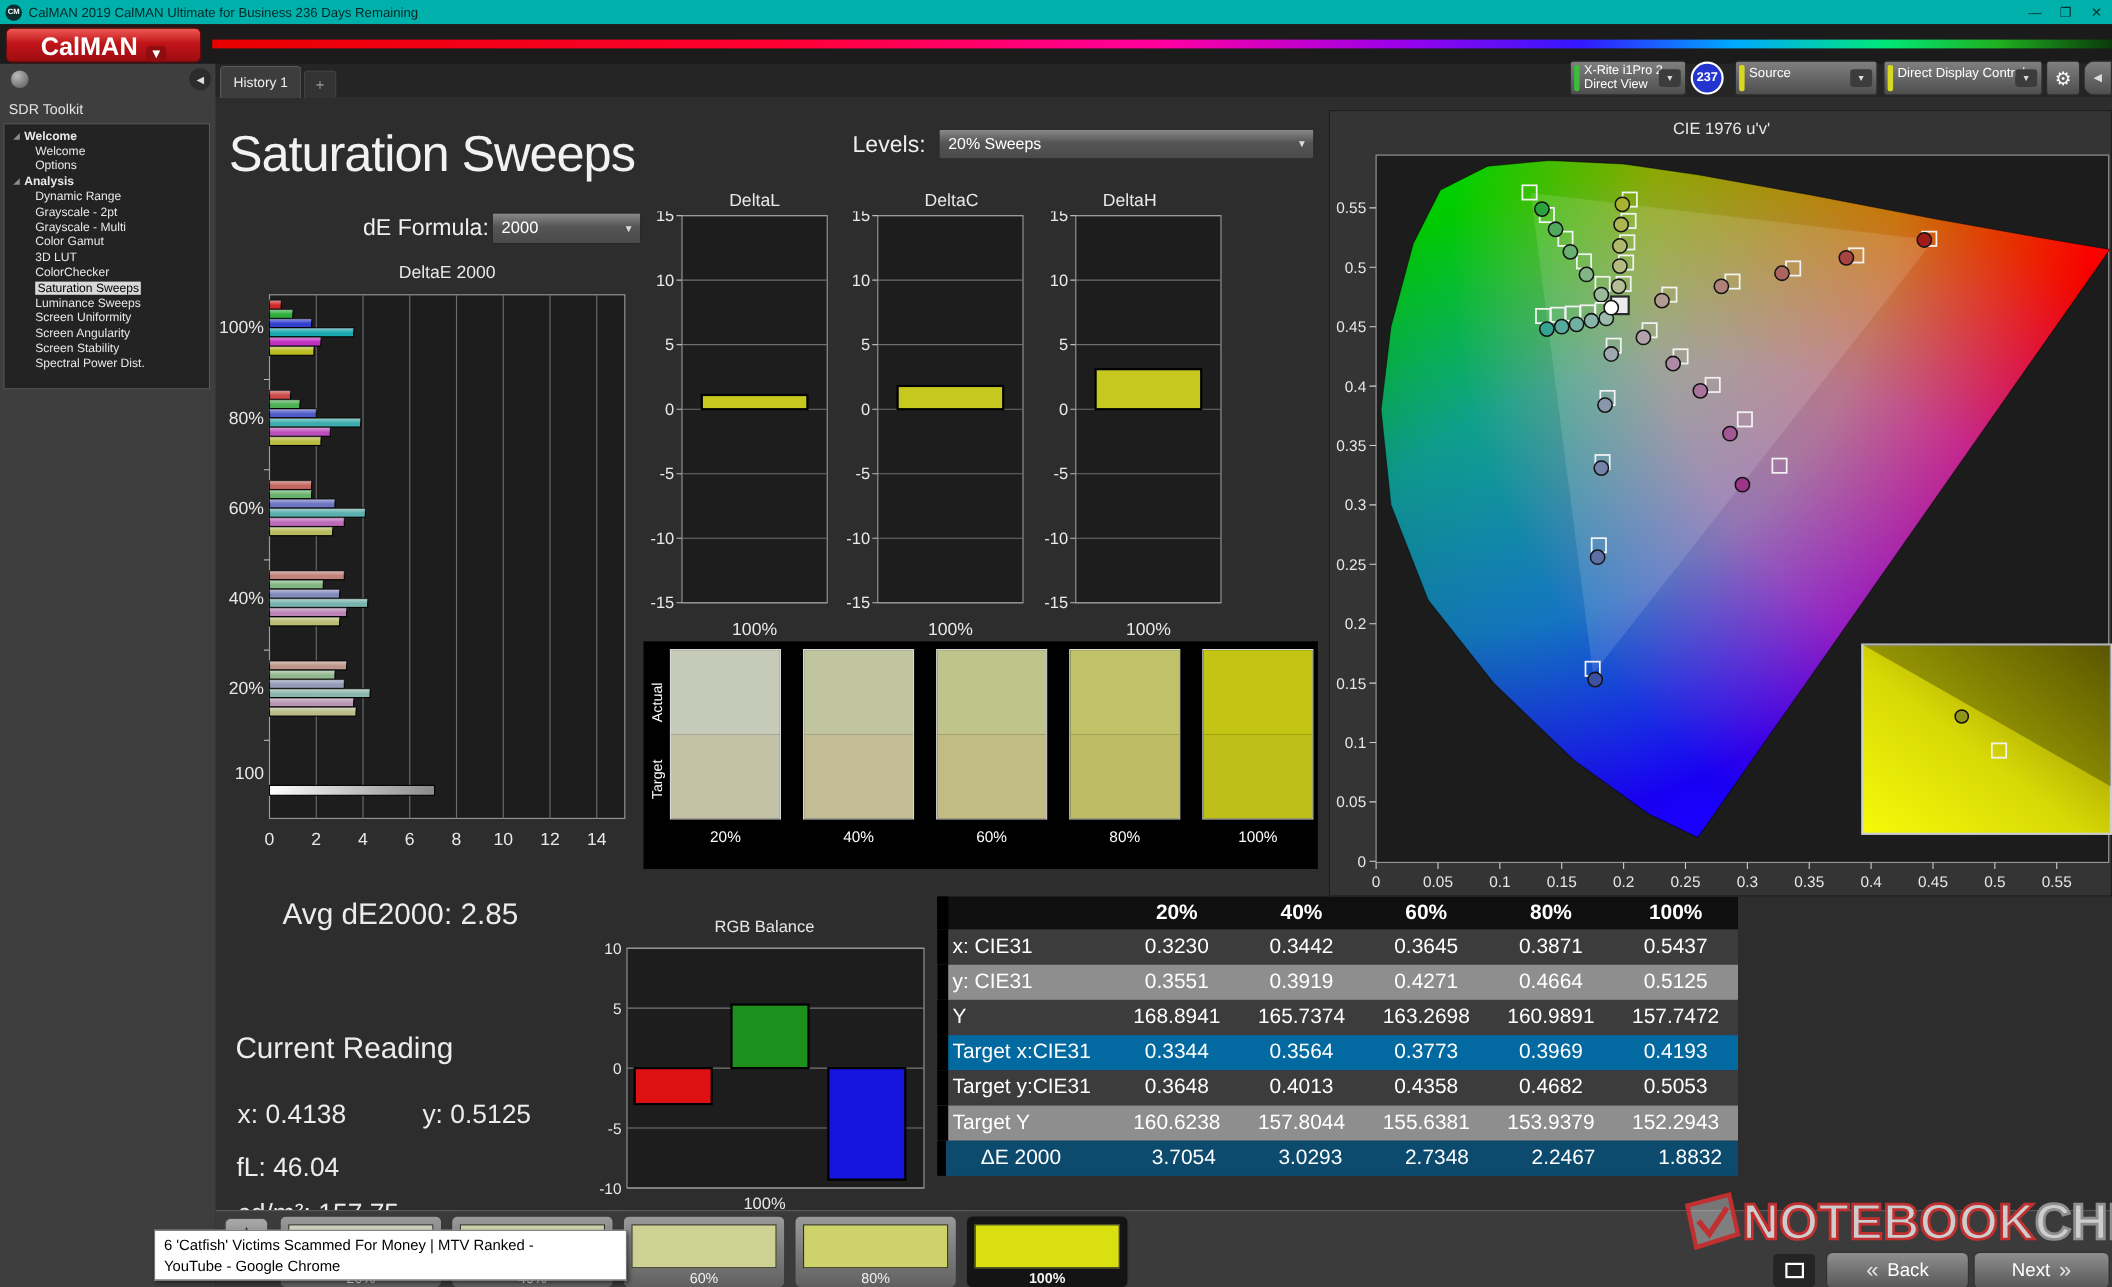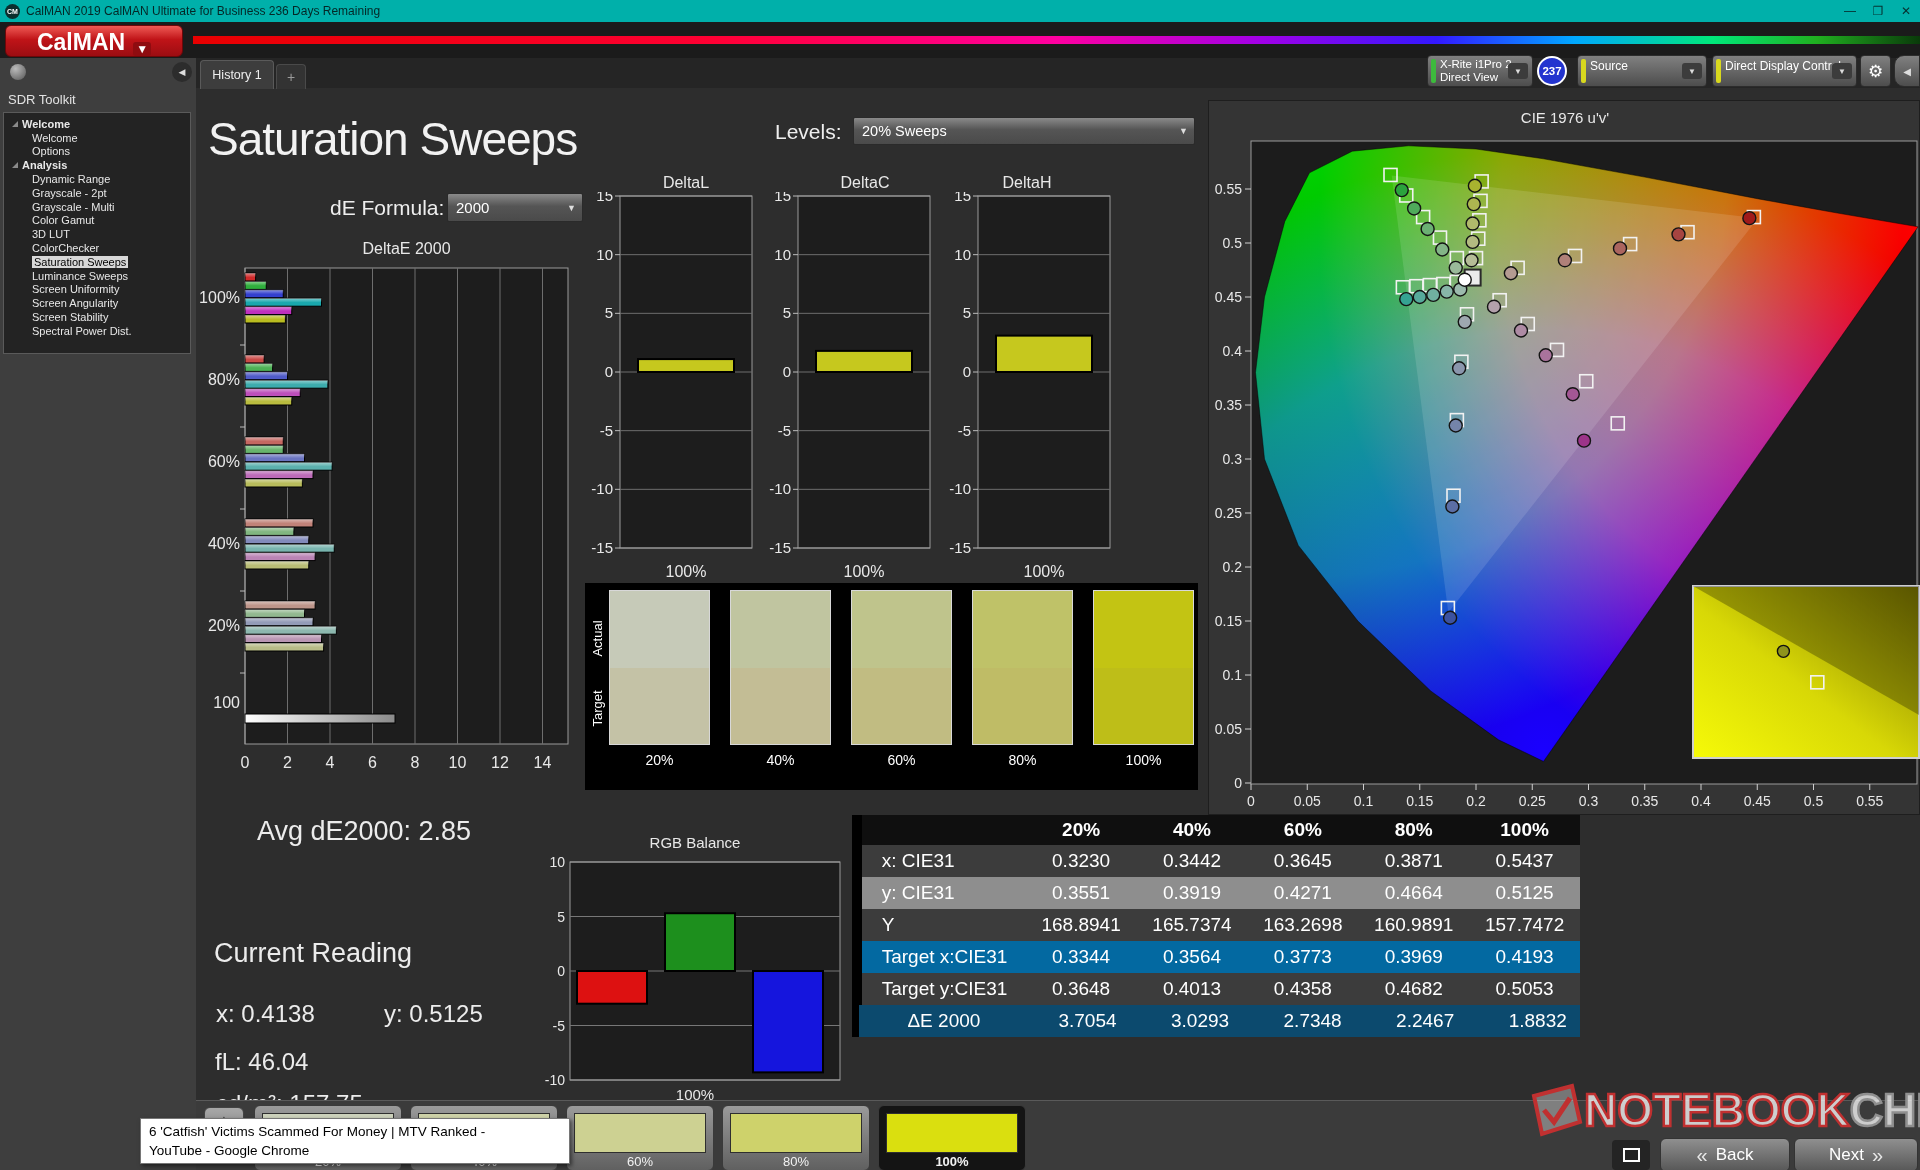--- a/index.html
+++ b/index.html
@@ -63,21 +63,21 @@
   .swpanel{position:absolute;left:585px;top:583px;width:613px;height:207px;background:#000;}
   .vlabel{position:absolute;color:#fff;font-size:13px;transform:rotate(-90deg);transform-origin:center;}
   .sw{position:absolute;top:7px;width:101px;height:155px;border:1px solid #d8d8d8;box-sizing:border-box;}
   .sw .half{position:absolute;left:0;width:100%;height:50%;}
   .swlab{position:absolute;top:169px;width:101px;text-align:center;color:#fff;font-size:14px;}
   
   .caltable{position:absolute;left:852px;top:815px;width:728px;}
   .trow{display:flex;height:32px;align-items:center;color:#fff;font-size:19px;}
   .trow.head{height:30px;background:#0f0f0f;font-weight:bold;}
   .trow .blk{width:10px;align-self:stretch;background:#000;}
-  .trow .lab{width:148px;padding-left:20px;}
+  .trow .lab{width:148px;padding-left:4px;}
   .trow .val{width:114px;text-align:center;}
   
   .bstrip{position:absolute;left:196px;top:1100px;width:1724px;height:70px;background:#3b3b3b;border-top:1px solid #5a5a5a;}
   .upbtn{position:absolute;left:8px;top:6px;width:40px;height:48px;border-radius:6px;background:linear-gradient(#a8a8a8,#6f6f6f);
        border:1px solid #444;color:#222;font-size:11px;display:flex;align-items:flex-start;justify-content:center;padding-top:5px;box-sizing:border-box;}
   .tile{position:absolute;top:4px;width:148px;height:66px;border-radius:6px;background:linear-gradient(#9a9a9a,#606060);
        border:1px solid #3a3a3a;box-sizing:border-box;}
   .tile.selected{background:#141414;}
   .tile .tsw{position:absolute;left:7px;right:7px;top:7px;height:38px;border:1px solid #2f2f2f;}
   .tile .tlab{position:absolute;left:0;right:0;top:48px;text-align:center;color:#f2f2f2;font-size:13px;}
@@ -512,20 +512,29 @@
         <div class="val">0.4193</div>
       </div>
       <div class="trow" style="background: rgb(60, 60, 60);">
         <div class="blk"></div>
         <div class="lab">Target y:CIE31</div>
         <div class="val">0.3648</div>
         <div class="val">0.4013</div>
         <div class="val">0.4358</div>
         <div class="val">0.4682</div>
         <div class="val">0.5053</div>
+      </div>
+      <div class="trow" style="background: rgb(142, 142, 142);">
+        <div class="blk"></div>
+        <div class="lab">Target Y</div>
+        <div class="val">160.6238</div>
+        <div class="val">157.8044</div>
+        <div class="val">155.6381</div>
+        <div class="val">153.9379</div>
+        <div class="val">152.2943</div>
       </div>
       <div class="trow" style="background: #0c4a6e; gap: 28px;">
         <div class="blk"></div>
         <div class="lab">ΔE 2000</div>
         <div class="val">3.7054</div>
         <div class="val">3.0293</div>
         <div class="val">2.7348</div>
         <div class="val">2.2467</div>
         <div class="val">1.8832</div>
       </div>

